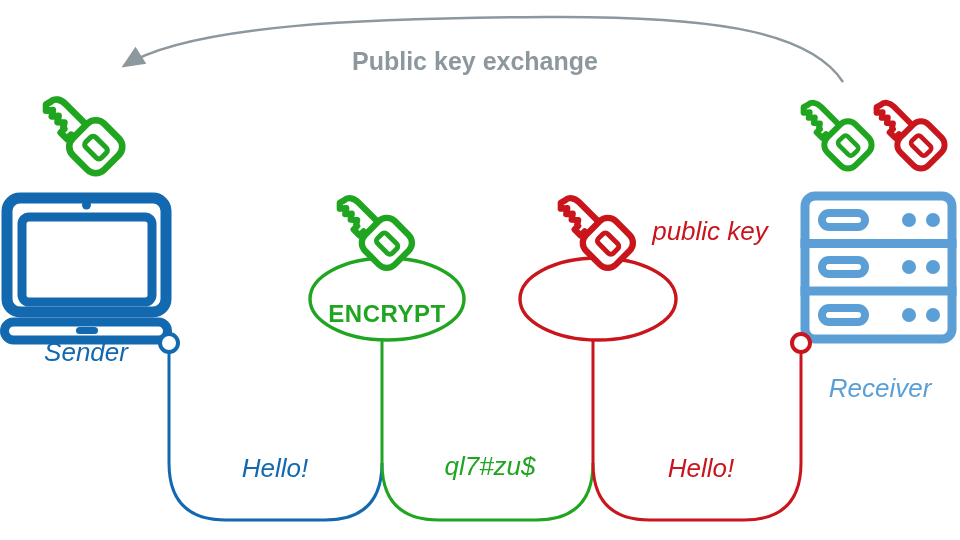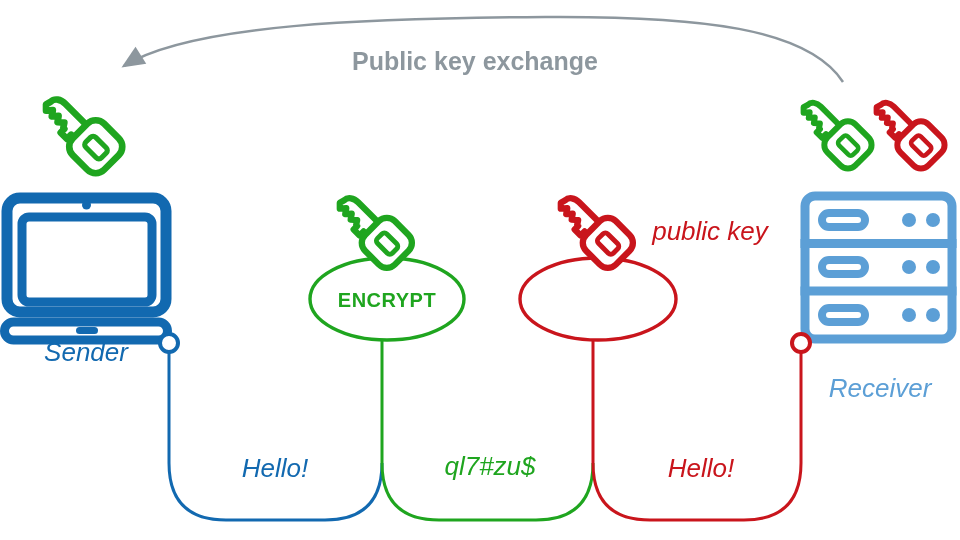--- a/index.html
+++ b/index.html
@@ -7,21 +7,21 @@
        font-family:"Liberation Sans",sans-serif;}
   #stage{position:absolute;left:0;top:0;width:960px;height:540px;}
   svg{position:absolute;left:0;top:0;}
   .label{position:absolute;white-space:nowrap;line-height:1.1;}
   .italic{font-style:italic;}
   .bold{font-weight:bold;}
   .center{text-align:center;}
   .right{text-align:right;}
   .fs26{font-size:26px;}
   .fs25{font-size:25px;}
-  .fs24{font-size:20px;}
+  .fs24{font-size:24px;margin-top:12px;}
   .c-darkblue{color:#1269b0;}
   .c-lightblue{color:#5c9fd6;}
   .c-green{color:#1fa51f;}
   .c-red{color:#c9151c;}
   .c-gray{color:#8d979e;}
 </style>
 </head>
 <body>
 
 <div id="stage">

